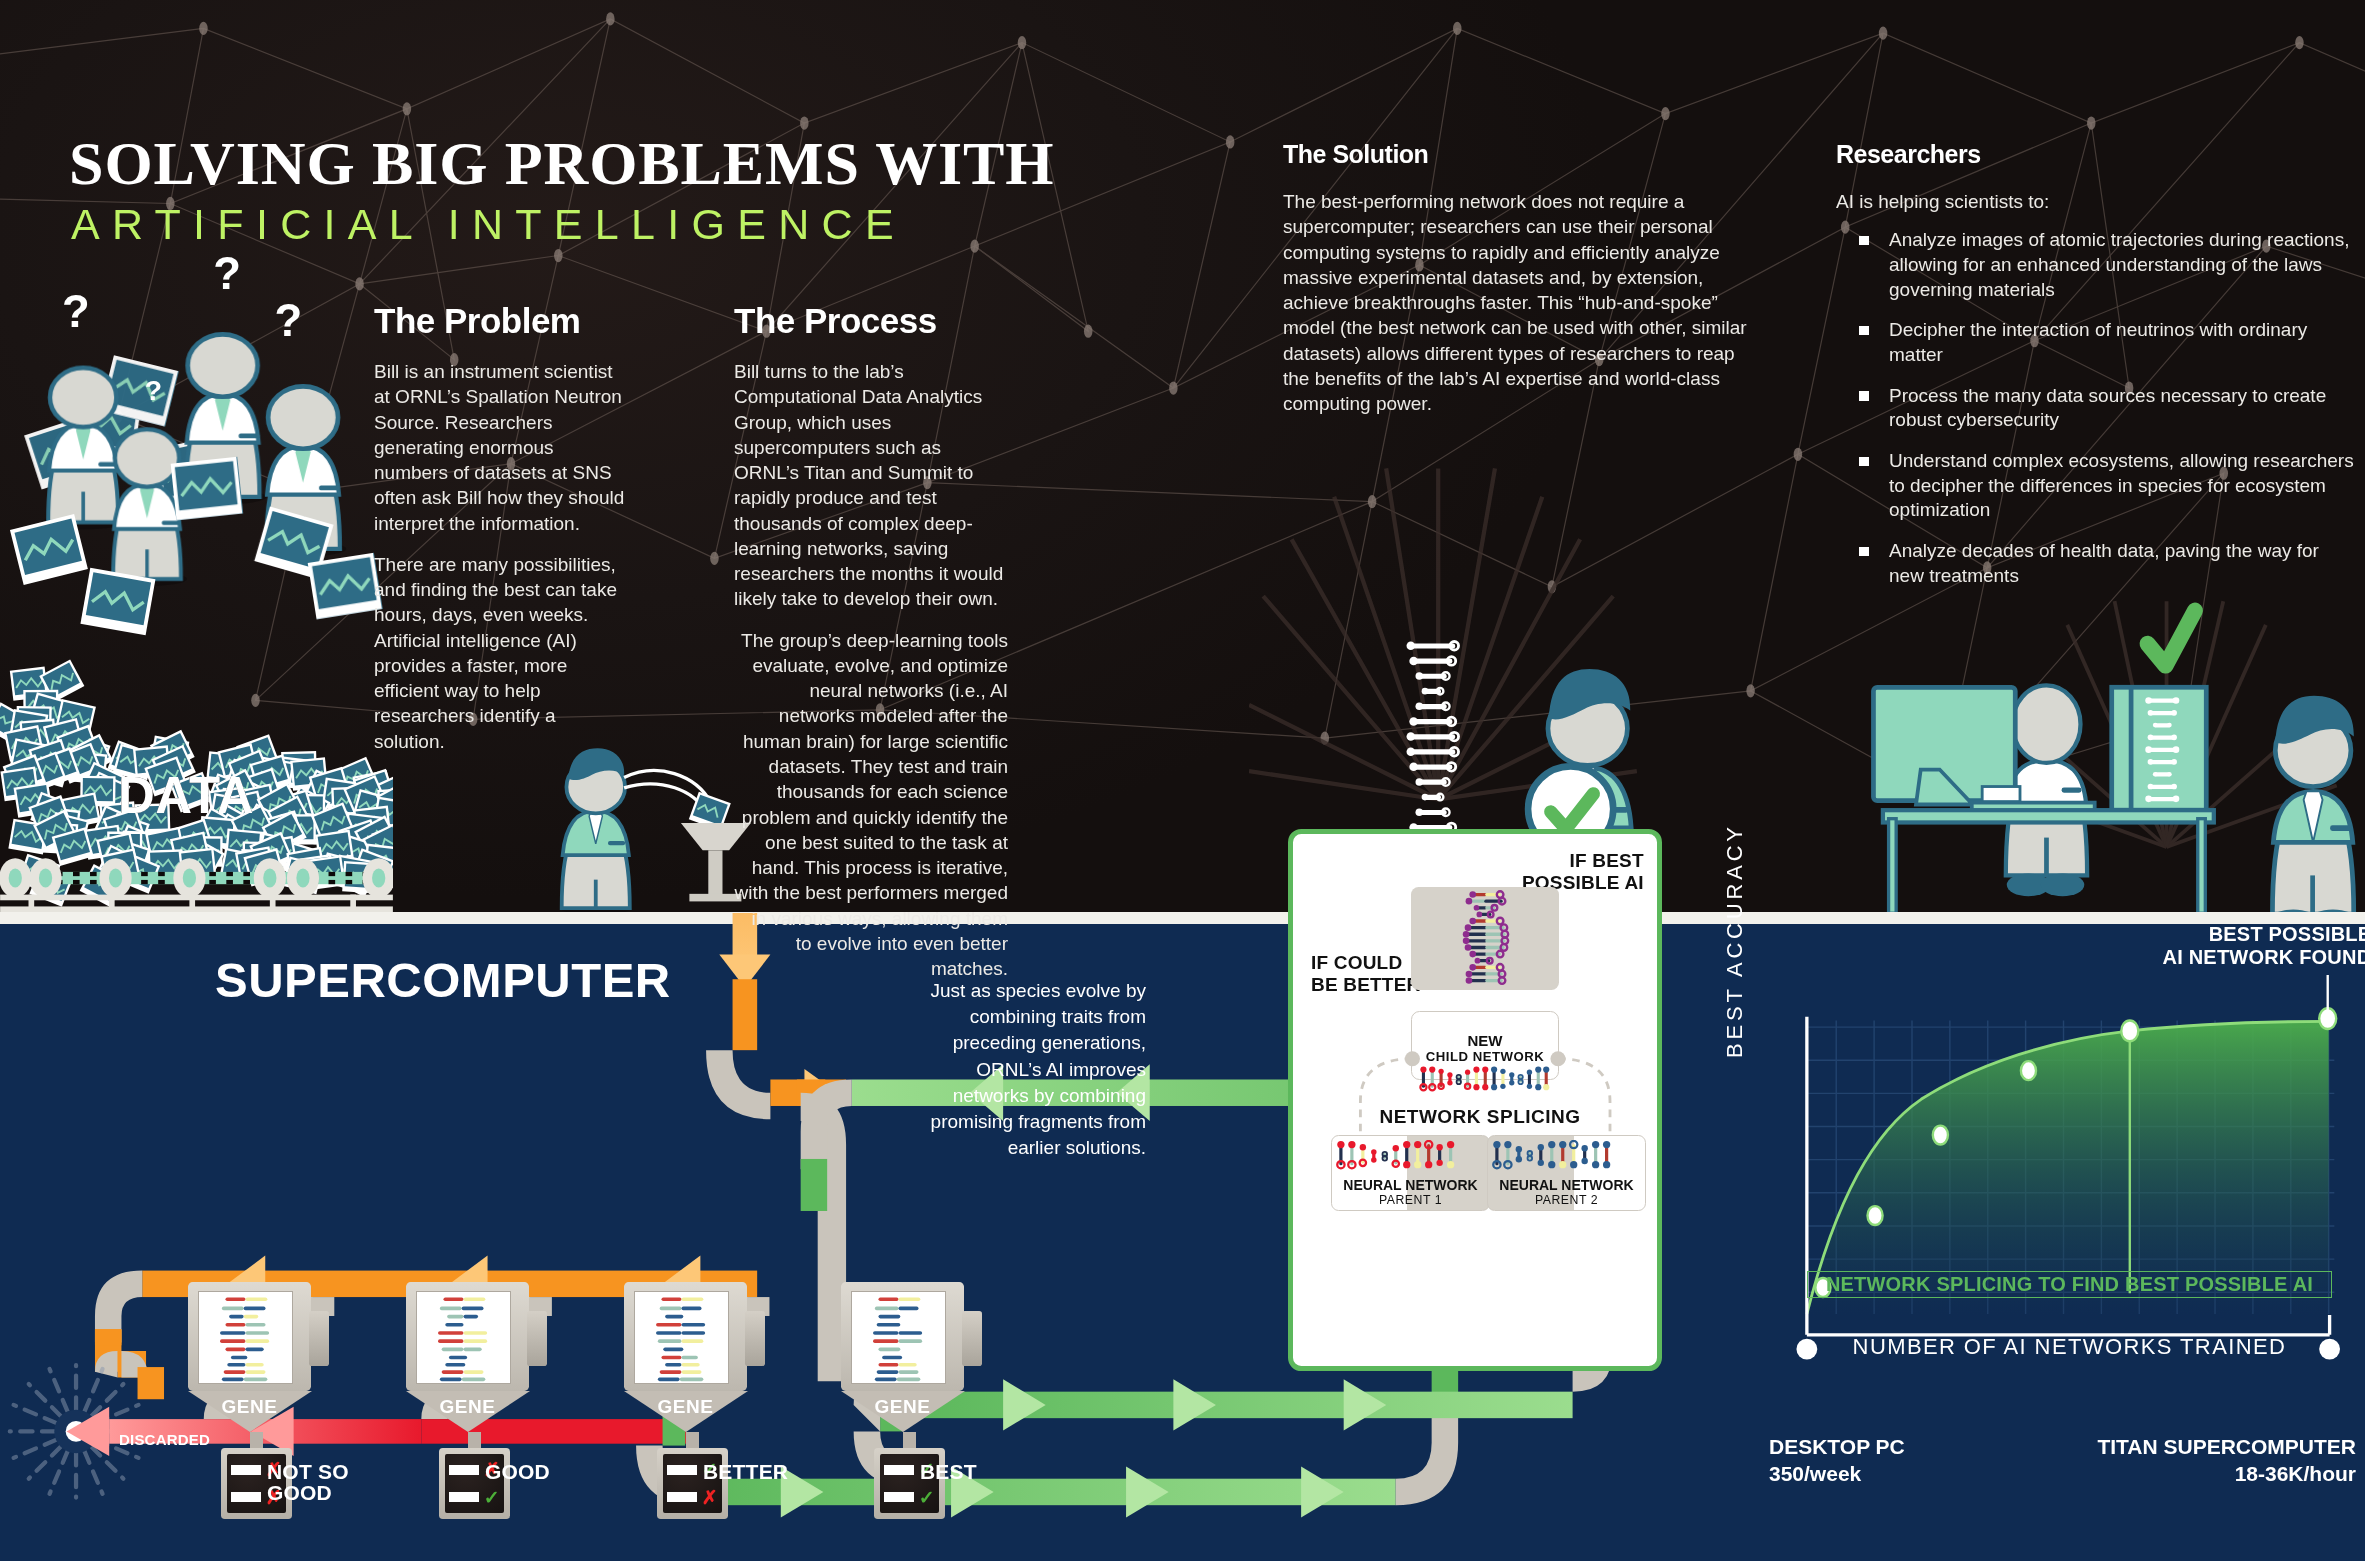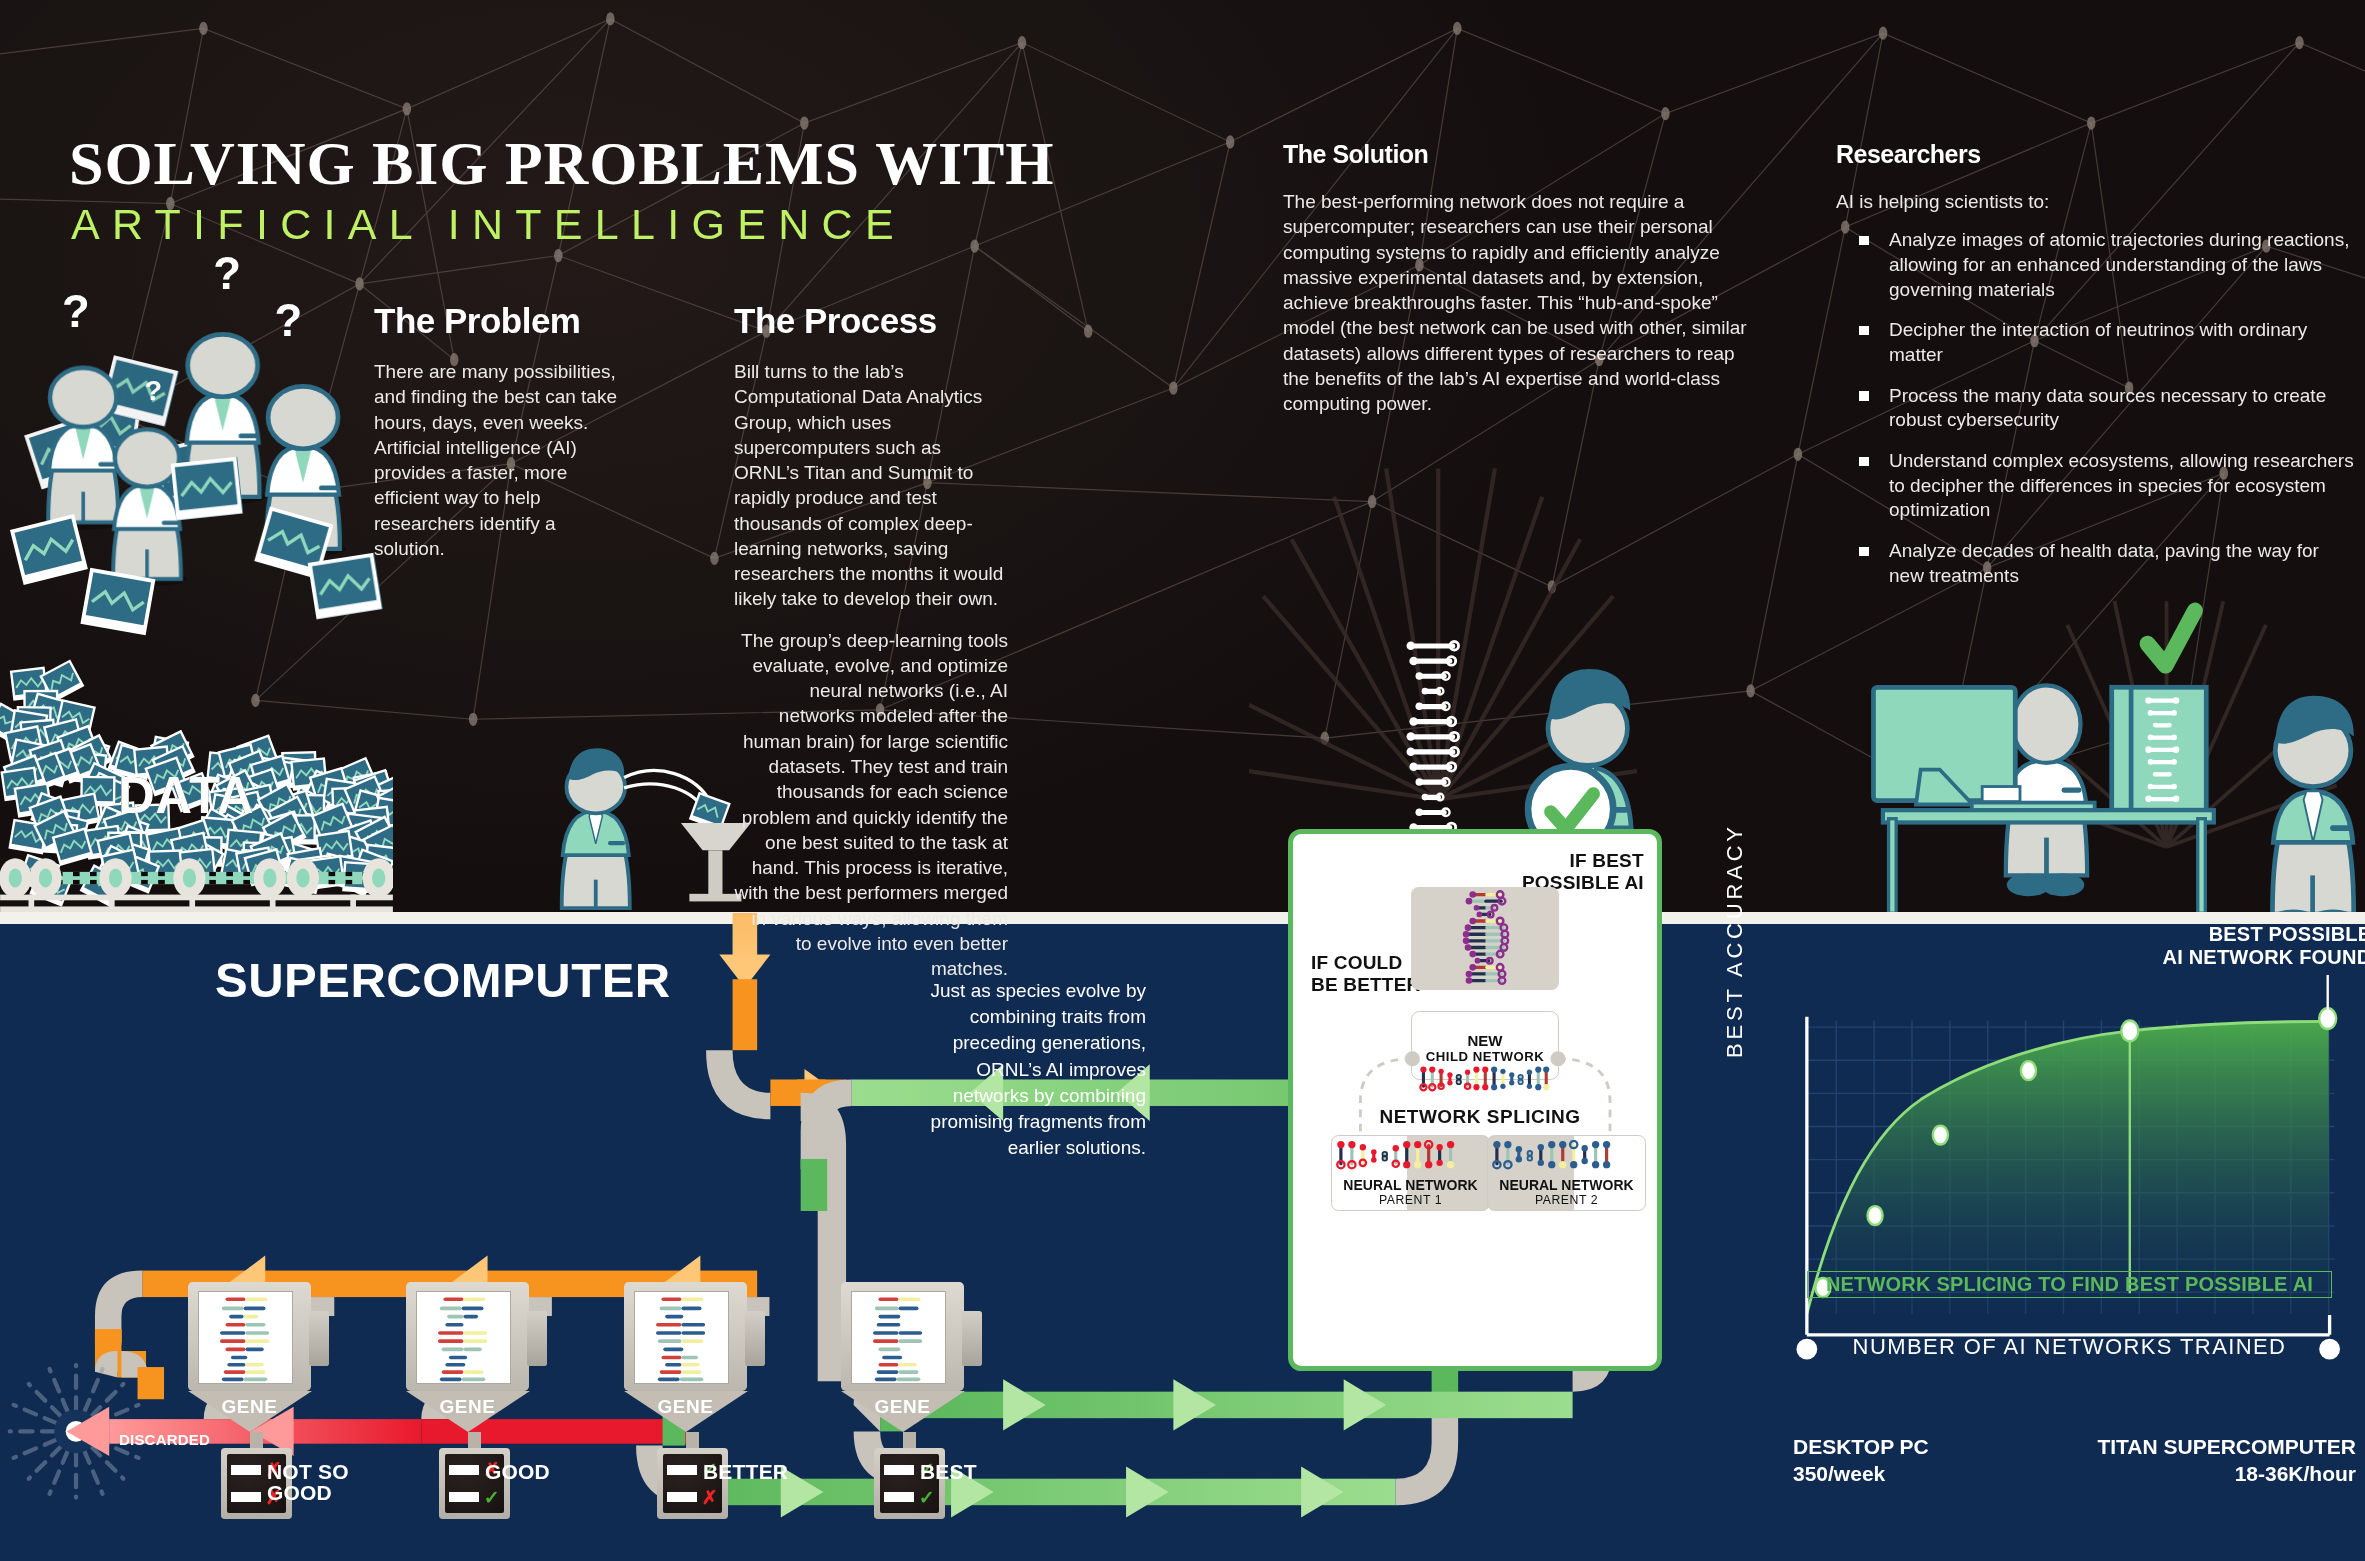--- a/index.html
+++ b/index.html
@@ -196,21 +196,21 @@
   }
   .xlab {
     position:absolute; left:51px; top:359px; width:535px; text-align:center;
     color:#fff; font-weight:300; font-size:22px; letter-spacing:1.4px;
   }
   .splice-band {
     position:absolute; left:56px; top:296px; width:525px; height:27.4px;
     border:1.4px solid #5cb85c; display:flex; align-items:center; justify-content:center;
     color:#5cb85c; font-size:20px; font-weight:700; letter-spacing:0.2px;
   }
-  .pc-l { position:absolute; left:1769px; top:1434px; color:#fff; font-weight:700; font-size:21px; line-height:1.28;margin-left:24px; }
+  .pc-l { position:absolute; left:1769px; top:1434px; color:#fff; font-weight:700; font-size:21px; line-height:1.28; }
   .pc-r { position:absolute; left:2034px; top:1434px; width:322px; text-align:right; color:#fff; font-weight:700; font-size:21px; line-height:1.28; }
 
   .discarded-lbl {
     position:absolute; left:119px; top:1431px;
     color:#fff; font-weight:700; font-size:15px; letter-spacing:0.2px;
   }
 </style>
 </head>
 <body>
 
@@ -1417,20 +1417,21 @@
   </div>
   <div class="pc-l">DESKTOP PC<br>350/week</div>
   <div class="pc-r">TITAN SUPERCOMPUTER<br>18-36K/hour</div>
 
   <div class="title-main">SOLVING BIG PROBLEMS WITH</div>
   <div class="title-sub">ARTIFICIAL INTELLIGENCE</div>
 
   <div class="col" id="c-problem">
     <div class="sec-h h-small">The Problem</div>
     <div style="height:21px"></div>
+    <p class="body-t">Bill is an instrument scientist at ORNL’s Spallation Neutron Source. Researchers generating enormous numbers of datasets at SNS often ask Bill how they should interpret the information.</p>
     <p class="body-t">There are many possibilities, and finding the best can take hours, days, even weeks. Artificial intelligence (AI) provides a faster, more efficient way to help researchers identify a solution.</p>
   </div>
 
   <div class="col" id="c-process">
     <div class="sec-h h-small">The Process</div>
     <div style="height:21px"></div>
     <p class="body-t">Bill turns to the lab’s Computational Data Analytics Group, which uses supercomputers such as ORNL’s Titan and Summit to rapidly produce and test thousands of complex deep-learning networks, saving researchers the months it would likely take to develop their own.</p>
     <p class="body-t" style="text-align:right">The group’s deep-learning tools evaluate, evolve, and optimize neural networks (i.e., AI networks modeled after the human brain) for large scientific datasets. They test and train thousands for each science problem and quickly identify the one best suited to the task at hand. This process is iterative, with the best performers merged in various ways, allowing them to evolve into even better matches.</p>
   </div>
 

